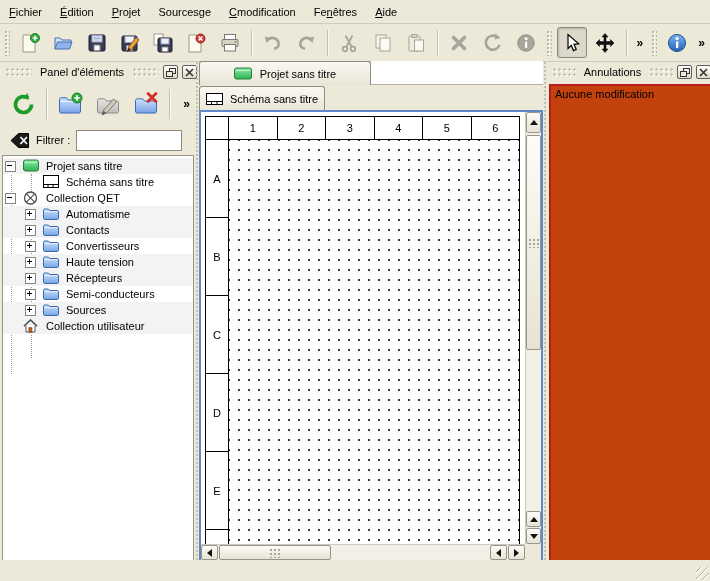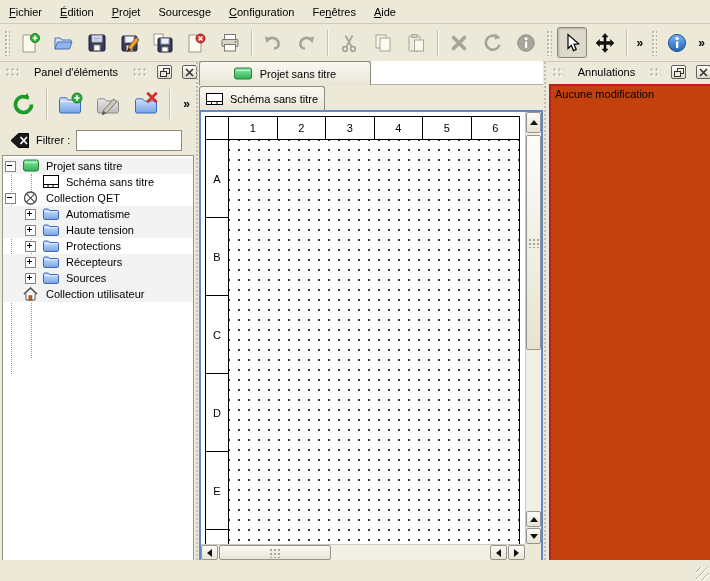--- a/index.html
+++ b/index.html
@@ -16,21 +16,21 @@
   
   #toolbar{position:absolute;left:0;top:24px;right:0;height:37px;background:#ece9d8;
            border-bottom:1px solid #cfcbbc;display:flex;align-items:center;gap:3px;padding:0 2px;}
   .tgrip{width:6px;height:26px;background-image:radial-gradient(circle,#b9b5a6 1px,transparent 1.2px),radial-gradient(circle,#fff 1px,transparent 1.2px);background-size:4px 4px;background-position:0 0,1px 1px;margin:0 2px;}
   .tsep{width:1px;height:26px;background:#c2beb0;box-shadow:1px 0 0 #fbfaf4;margin:0 3px;}
   .tbtn{width:29px;height:29px;display:flex;align-items:center;justify-content:center;border:1px solid transparent;border-radius:3px;}
   .tbtn.pressed{background:#dcd8ca;border:1px solid #8c887c;box-shadow:inset 1px 1px 2px rgba(0,0,0,.18);}
   .chev{font-weight:bold;font-size:12px;padding:0 3px;cursor:default;}
 
   
-  .dock-title{position:absolute;height:20px;display:flex;align-items:center;gap:10px;padding:0 3px;}
+  .dock-title{position:absolute;height:20px;display:flex;align-items:center;gap:4px;padding:0 3px;}
   .grip-tex{flex:1;height:11px;background-image:radial-gradient(circle,#c3bfb0 1px,transparent 1.2px),radial-gradient(circle,#fefdf9 1px,transparent 1.2px);background-size:5px 5px;background-position:0 0,1px 1px;}
   .dock-title-text{padding:0 4px;white-space:nowrap;}
   .dock-btn{width:15px;height:14px;display:flex;align-items:center;justify-content:center;
             background:linear-gradient(#fffefb,#dcd8ca);border:1px solid #5f5f5f;border-radius:2px;padding:0;}
 
   
   #lp-toolbar{position:absolute;left:2px;top:84px;width:192px;height:40px;display:flex;align-items:center;gap:4px;padding-left:4px;}
   .lbtn{width:33px;height:33px;display:flex;align-items:center;justify-content:center;border:1px solid transparent;border-radius:3px;}
   .lsep{width:1px;height:30px;background:#c2beb0;box-shadow:1px 0 0 #fbfaf4;margin:0 2px;}
   #lp-filter{position:absolute;left:2px;top:127px;width:192px;height:26px;display:flex;align-items:center;gap:6px;padding-left:7px;}
@@ -152,21 +152,21 @@
 
       <div class="menu-item">
         <span>Sources</span>
         <span class="mn">g</span>
         <span>e</span>
       </div>
 
       <div class="menu-item">
         <span></span>
         <span class="mn">C</span>
-        <span>onfiguration</span>
+        <span>modification</span>
       </div>
 
       <div class="menu-item">
         <span>Fe</span>
         <span class="mn">n</span>
         <span>êtres</span>
       </div>
 
       <div class="menu-item">
         <span></span>
@@ -436,61 +436,85 @@
           <svg class="ti ti-folder" width="16" height="13">
             <path d="M.5 3.2c0-.7.5-1.2 1.1-1.2h3.8l1.3 1.5h7.7c.6 0 1.1.5 1.1 1.2v6.6c0 .7-.5 1.2-1.1 1.2H1.6c-.6 0-1.1-.5-1.1-1.2z" fill="url(#gfold)" stroke="#3a68b8"></path>
             <path d="M1.5 4.7h13" stroke="#eaf2fd" stroke-width=".9"></path>
           </svg>
 
         </span>
         <span class="tlabel">Automatisme</span>
       </div>
 
 
-
-
       <div class="tree-row" data-icon="folder" data-exp="plus" data-lvl="1" data-alt="true">
         <span class="exp"></span>
         <span class="ticon">
 
           <svg class="ti ti-folder" width="16" height="13">
             <path d="M.5 3.2c0-.7.5-1.2 1.1-1.2h3.8l1.3 1.5h7.7c.6 0 1.1.5 1.1 1.2v6.6c0 .7-.5 1.2-1.1 1.2H1.6c-.6 0-1.1-.5-1.1-1.2z" fill="url(#gfold)" stroke="#3a68b8"></path>
             <path d="M1.5 4.7h13" stroke="#eaf2fd" stroke-width=".9"></path>
           </svg>
 
         </span>
-        <span class="tlabel">Haute tension</span>
+        <span class="tlabel">Contacts</span>
       </div>
 
       <div class="tree-row" data-icon="folder" data-exp="plus" data-lvl="1" data-alt="false">
         <span class="exp"></span>
         <span class="ticon">
 
           <svg class="ti ti-folder" width="16" height="13">
             <path d="M.5 3.2c0-.7.5-1.2 1.1-1.2h3.8l1.3 1.5h7.7c.6 0 1.1.5 1.1 1.2v6.6c0 .7-.5 1.2-1.1 1.2H1.6c-.6 0-1.1-.5-1.1-1.2z" fill="url(#gfold)" stroke="#3a68b8"></path>
             <path d="M1.5 4.7h13" stroke="#eaf2fd" stroke-width=".9"></path>
           </svg>
 
         </span>
-        <span class="tlabel">Protections</span>
+        <span class="tlabel">Convertisseurs</span>
       </div>
 
       <div class="tree-row" data-icon="folder" data-exp="plus" data-lvl="1" data-alt="true">
         <span class="exp"></span>
         <span class="ticon">
 
           <svg class="ti ti-folder" width="16" height="13">
             <path d="M.5 3.2c0-.7.5-1.2 1.1-1.2h3.8l1.3 1.5h7.7c.6 0 1.1.5 1.1 1.2v6.6c0 .7-.5 1.2-1.1 1.2H1.6c-.6 0-1.1-.5-1.1-1.2z" fill="url(#gfold)" stroke="#3a68b8"></path>
             <path d="M1.5 4.7h13" stroke="#eaf2fd" stroke-width=".9"></path>
           </svg>
 
         </span>
+        <span class="tlabel">Haute tension</span>
+      </div>
+
+
+      <div class="tree-row" data-icon="folder" data-exp="plus" data-lvl="1" data-alt="true">
+        <span class="exp"></span>
+        <span class="ticon">
+
+          <svg class="ti ti-folder" width="16" height="13">
+            <path d="M.5 3.2c0-.7.5-1.2 1.1-1.2h3.8l1.3 1.5h7.7c.6 0 1.1.5 1.1 1.2v6.6c0 .7-.5 1.2-1.1 1.2H1.6c-.6 0-1.1-.5-1.1-1.2z" fill="url(#gfold)" stroke="#3a68b8"></path>
+            <path d="M1.5 4.7h13" stroke="#eaf2fd" stroke-width=".9"></path>
+          </svg>
+
+        </span>
         <span class="tlabel">Récepteurs</span>
       </div>
 
+      <div class="tree-row" data-icon="folder" data-exp="plus" data-lvl="1" data-alt="false">
+        <span class="exp"></span>
+        <span class="ticon">
+
+          <svg class="ti ti-folder" width="16" height="13">
+            <path d="M.5 3.2c0-.7.5-1.2 1.1-1.2h3.8l1.3 1.5h7.7c.6 0 1.1.5 1.1 1.2v6.6c0 .7-.5 1.2-1.1 1.2H1.6c-.6 0-1.1-.5-1.1-1.2z" fill="url(#gfold)" stroke="#3a68b8"></path>
+            <path d="M1.5 4.7h13" stroke="#eaf2fd" stroke-width=".9"></path>
+          </svg>
+
+        </span>
+        <span class="tlabel">Semi-conducteurs</span>
+      </div>
 
       <div class="tree-row" data-icon="folder" data-exp="plus" data-lvl="1" data-alt="true">
         <span class="exp"></span>
         <span class="ticon">
 
           <svg class="ti ti-folder" width="16" height="13">
             <path d="M.5 3.2c0-.7.5-1.2 1.1-1.2h3.8l1.3 1.5h7.7c.6 0 1.1.5 1.1 1.2v6.6c0 .7-.5 1.2-1.1 1.2H1.6c-.6 0-1.1-.5-1.1-1.2z" fill="url(#gfold)" stroke="#3a68b8"></path>
             <path d="M1.5 4.7h13" stroke="#eaf2fd" stroke-width=".9"></path>
           </svg>
 

